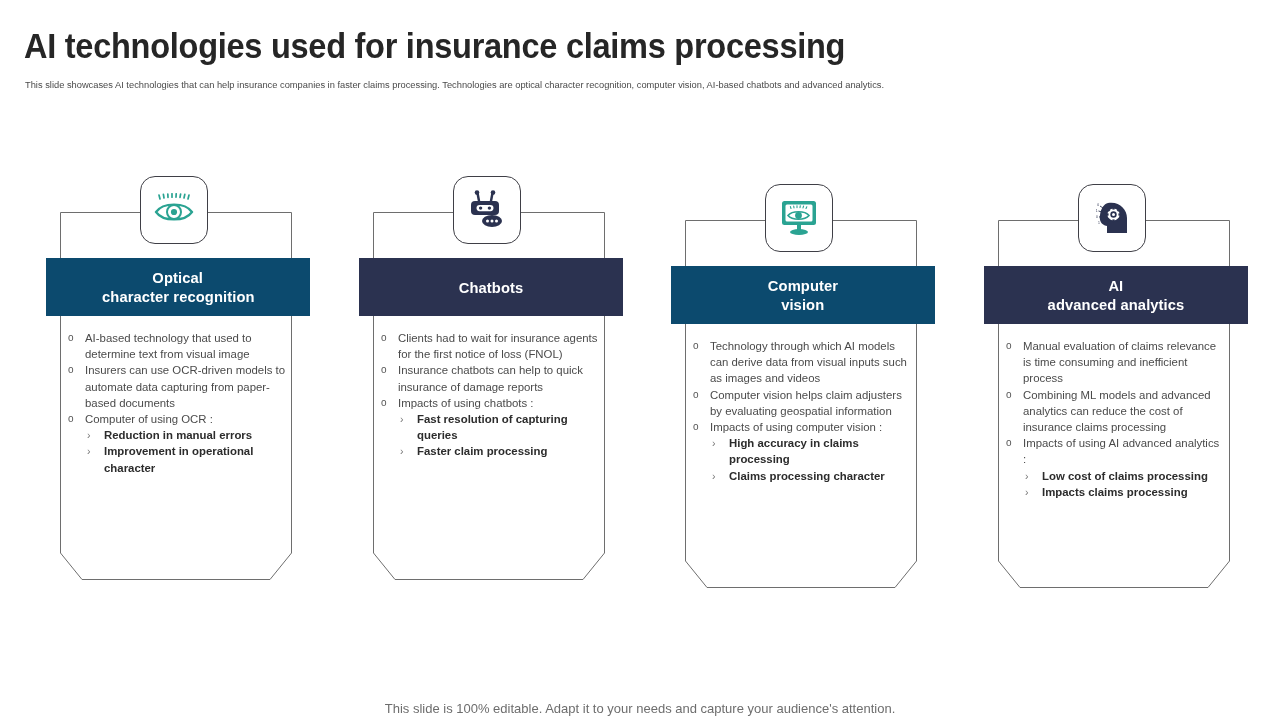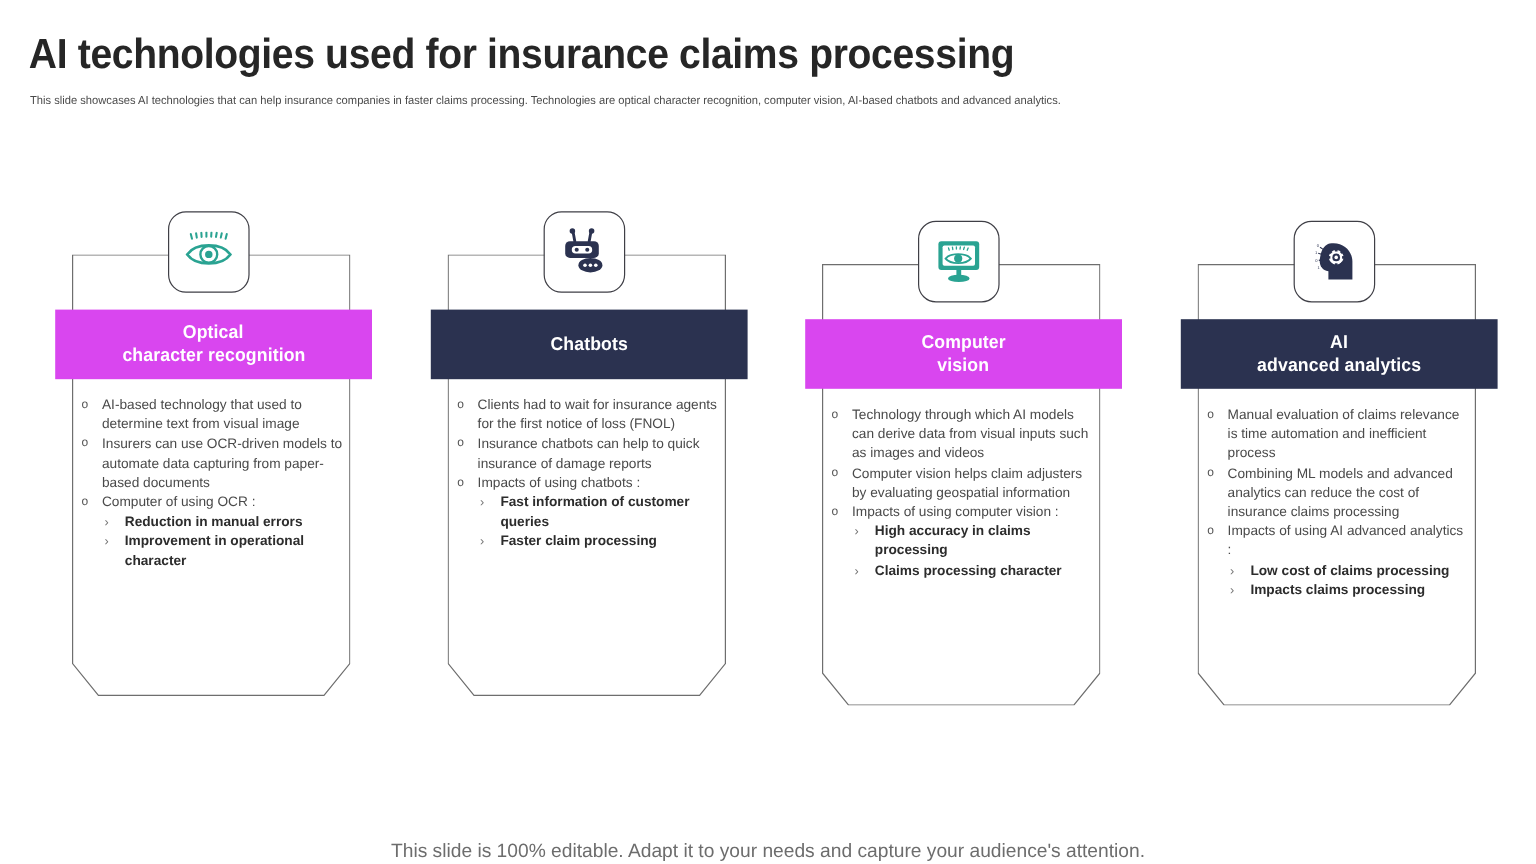--- a/index.html
+++ b/index.html
@@ -91,21 +91,21 @@
     align-items: center;
     justify-content: center;
     color: #ffffff;
     font-weight: bold;
     font-size: 15.5px;
     line-height: 19px;
     font-family: "Liberation Sans Narrow", "Liberation Sans", sans-serif;
     letter-spacing: 0.1px;
     text-align: center;
   }
-  .band.teal  { background: #d946ef; }
+  .band.teal  { background: #0c4a6e; }
   .band.navy  { background: #2b3250; text-align: right; }
   .band span { display: block; transform: scaleX(0.95); }
 
   
   .body-list {
     position: absolute;
     left: 22px;
     top: 130px;
     width: 218px;
     z-index: 3;
@@ -146,21 +146,21 @@
   }
   .sub > .txt { flex: 1 1 auto; }
 
   
   #slide-footer {
     position: absolute;
     left: 0;
     right: 0;
     top: 701px;
     text-align: center;
-    font-size: 16px;
+    font-size: 13px;
     color: #6d6d6d;
   }
 </style>
 </head>
 <body>
 
 <div id="slide-title">AI technologies used for insurance claims processing</div>
 <div id="slide-subtitle">This slide showcases AI technologies that can help insurance companies in faster claims processing. Technologies are optical character recognition, computer vision, AI-based chatbots and advanced analytics.</div>
 
 <div id="columns-root">
@@ -249,21 +249,21 @@
         <div class="bullet">
         <span class="mark">o</span>
         <span class="txt">Insurance chatbots can help to quick insurance of damage reports</span>
       </div>
         <div class="bullet">
         <span class="mark">o</span>
         <span class="txt">Impacts of using chatbots :</span>
       </div>
         <div class="sub">
           <span class="mark">›</span>
-          <span class="txt">Fast information of customer queries</span>
+          <span class="txt">Fast resolution of capturing queries</span>
         </div>
         <div class="sub">
           <span class="mark">›</span>
           <span class="txt">Faster claim processing</span>
         </div>
       </div>
     </div>
     <div class="column col-3">
       <div class="card-chamfer">
         <svg width="232" height="368" viewBox="0 0 232 368">
@@ -352,21 +352,21 @@
     </g>
   </svg>
       </div>
       <div class="band navy">
         <span>AI</span>
         <span>advanced analytics</span>
       </div>
       <div class="body-list">
         <div class="bullet">
         <span class="mark">o</span>
-        <span class="txt">Manual evaluation of claims relevance is time automation and inefficient process</span>
+        <span class="txt">Manual evaluation of claims relevance is time consuming and inefficient process</span>
       </div>
         <div class="bullet">
         <span class="mark">o</span>
         <span class="txt">Combining ML models and advanced analytics can reduce the cost of insurance claims processing</span>
       </div>
         <div class="bullet">
         <span class="mark">o</span>
         <span class="txt">Impacts of using AI advanced analytics :</span>
       </div>
         <div class="sub">

